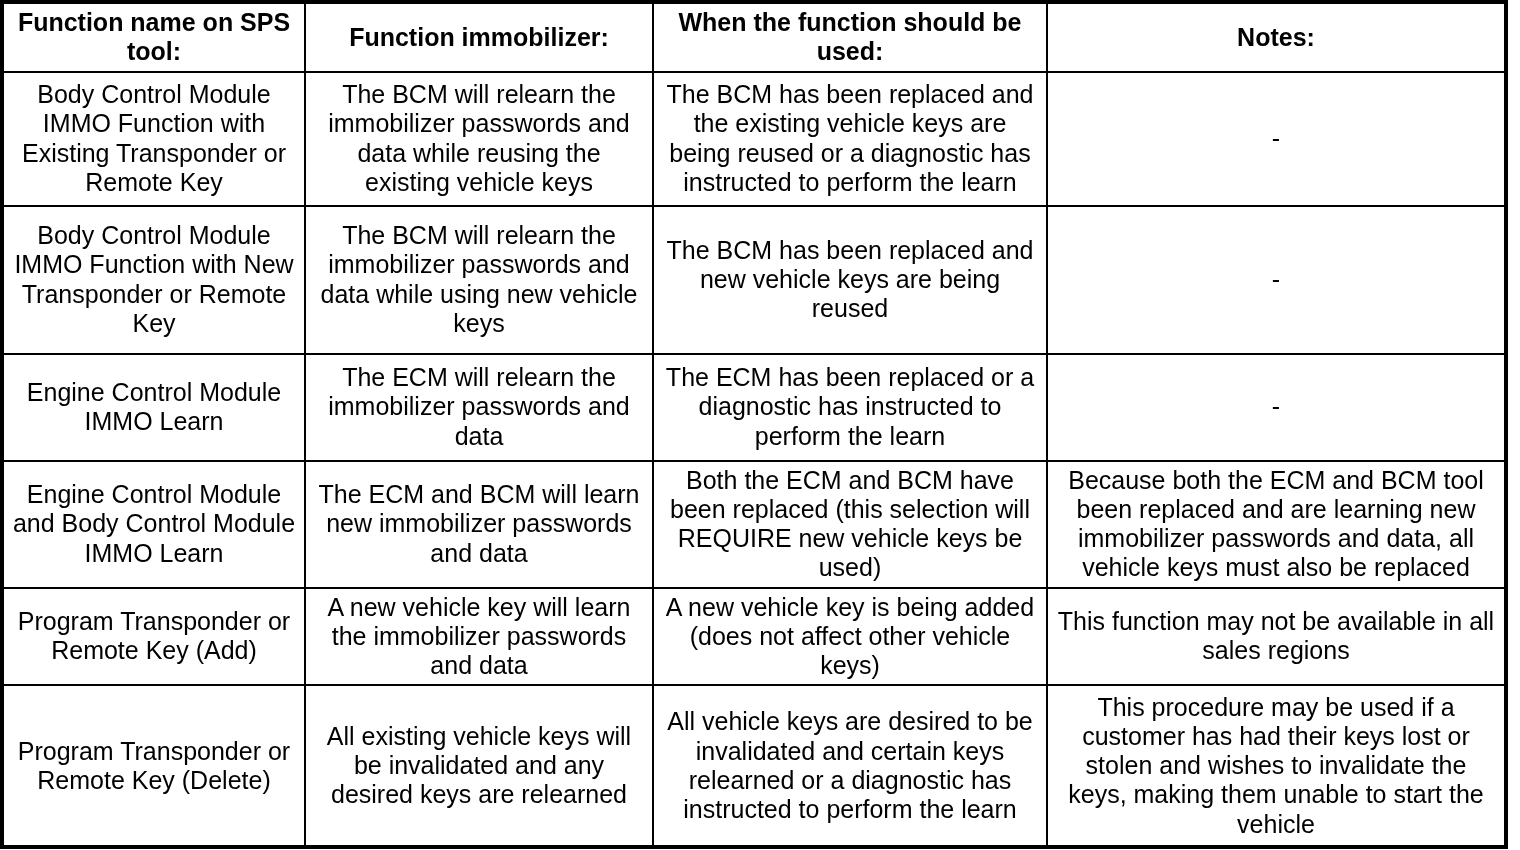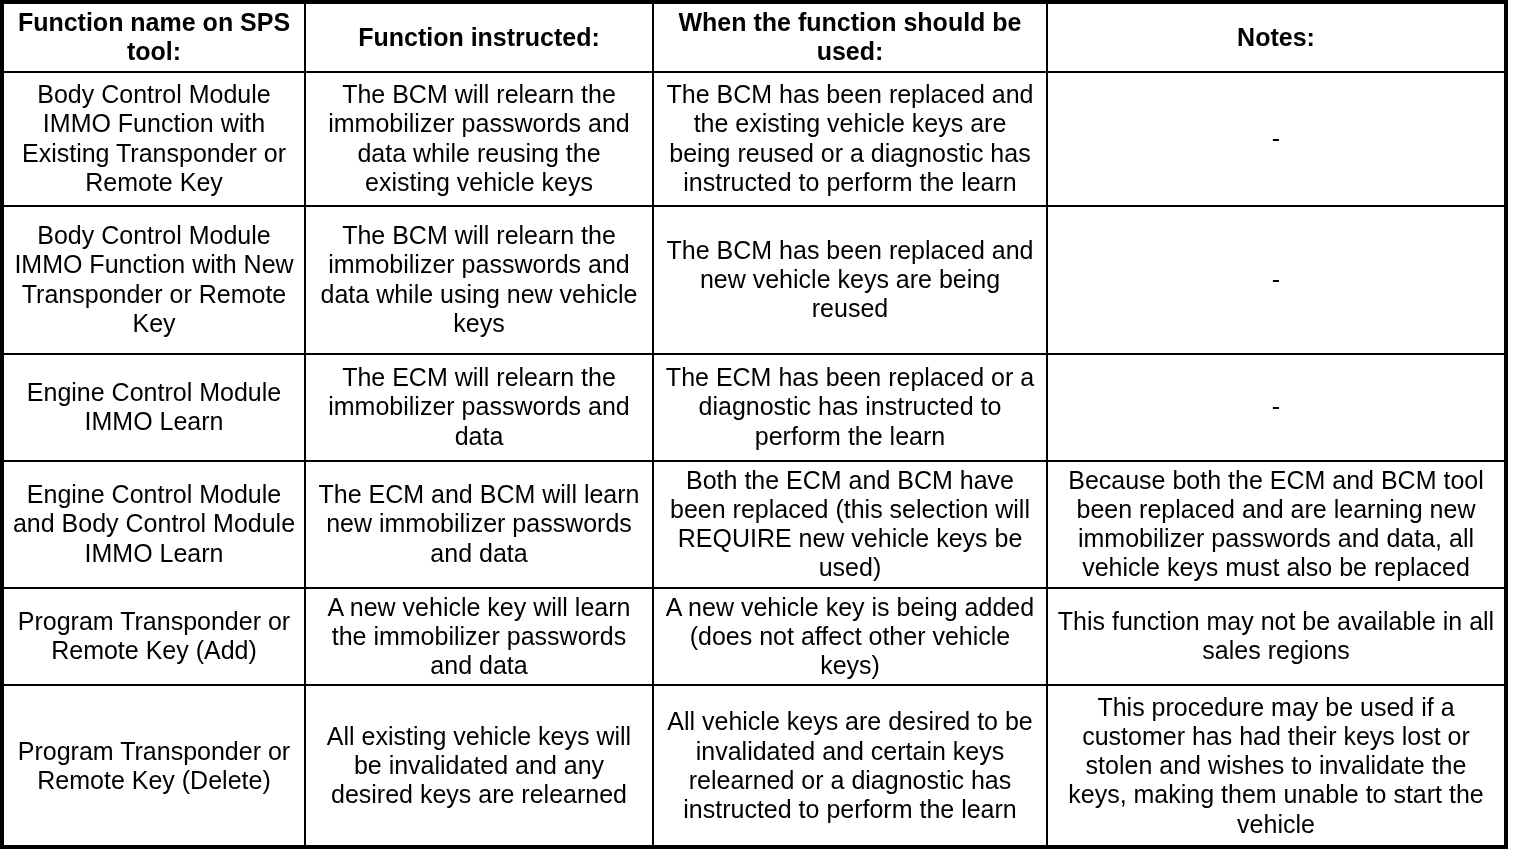--- a/index.html
+++ b/index.html
@@ -76,21 +76,21 @@
       <col class="c2">
       <col class="c3">
       <col class="c4">
     </colgroup>
     <thead>
       <tr class="r-head">
         <th>
           <span class="cell-text">Function name on SPS tool:</span>
         </th>
         <th>
-          <span class="cell-text">Function instructed:</span>
+          <span class="cell-text">Function immobilizer:</span>
         </th>
         <th>
           <span class="cell-text">When the function should be used:</span>
         </th>
         <th>
           <span class="cell-text">Notes:</span>
         </th>
       </tr>
     </thead>
     <tbody>

